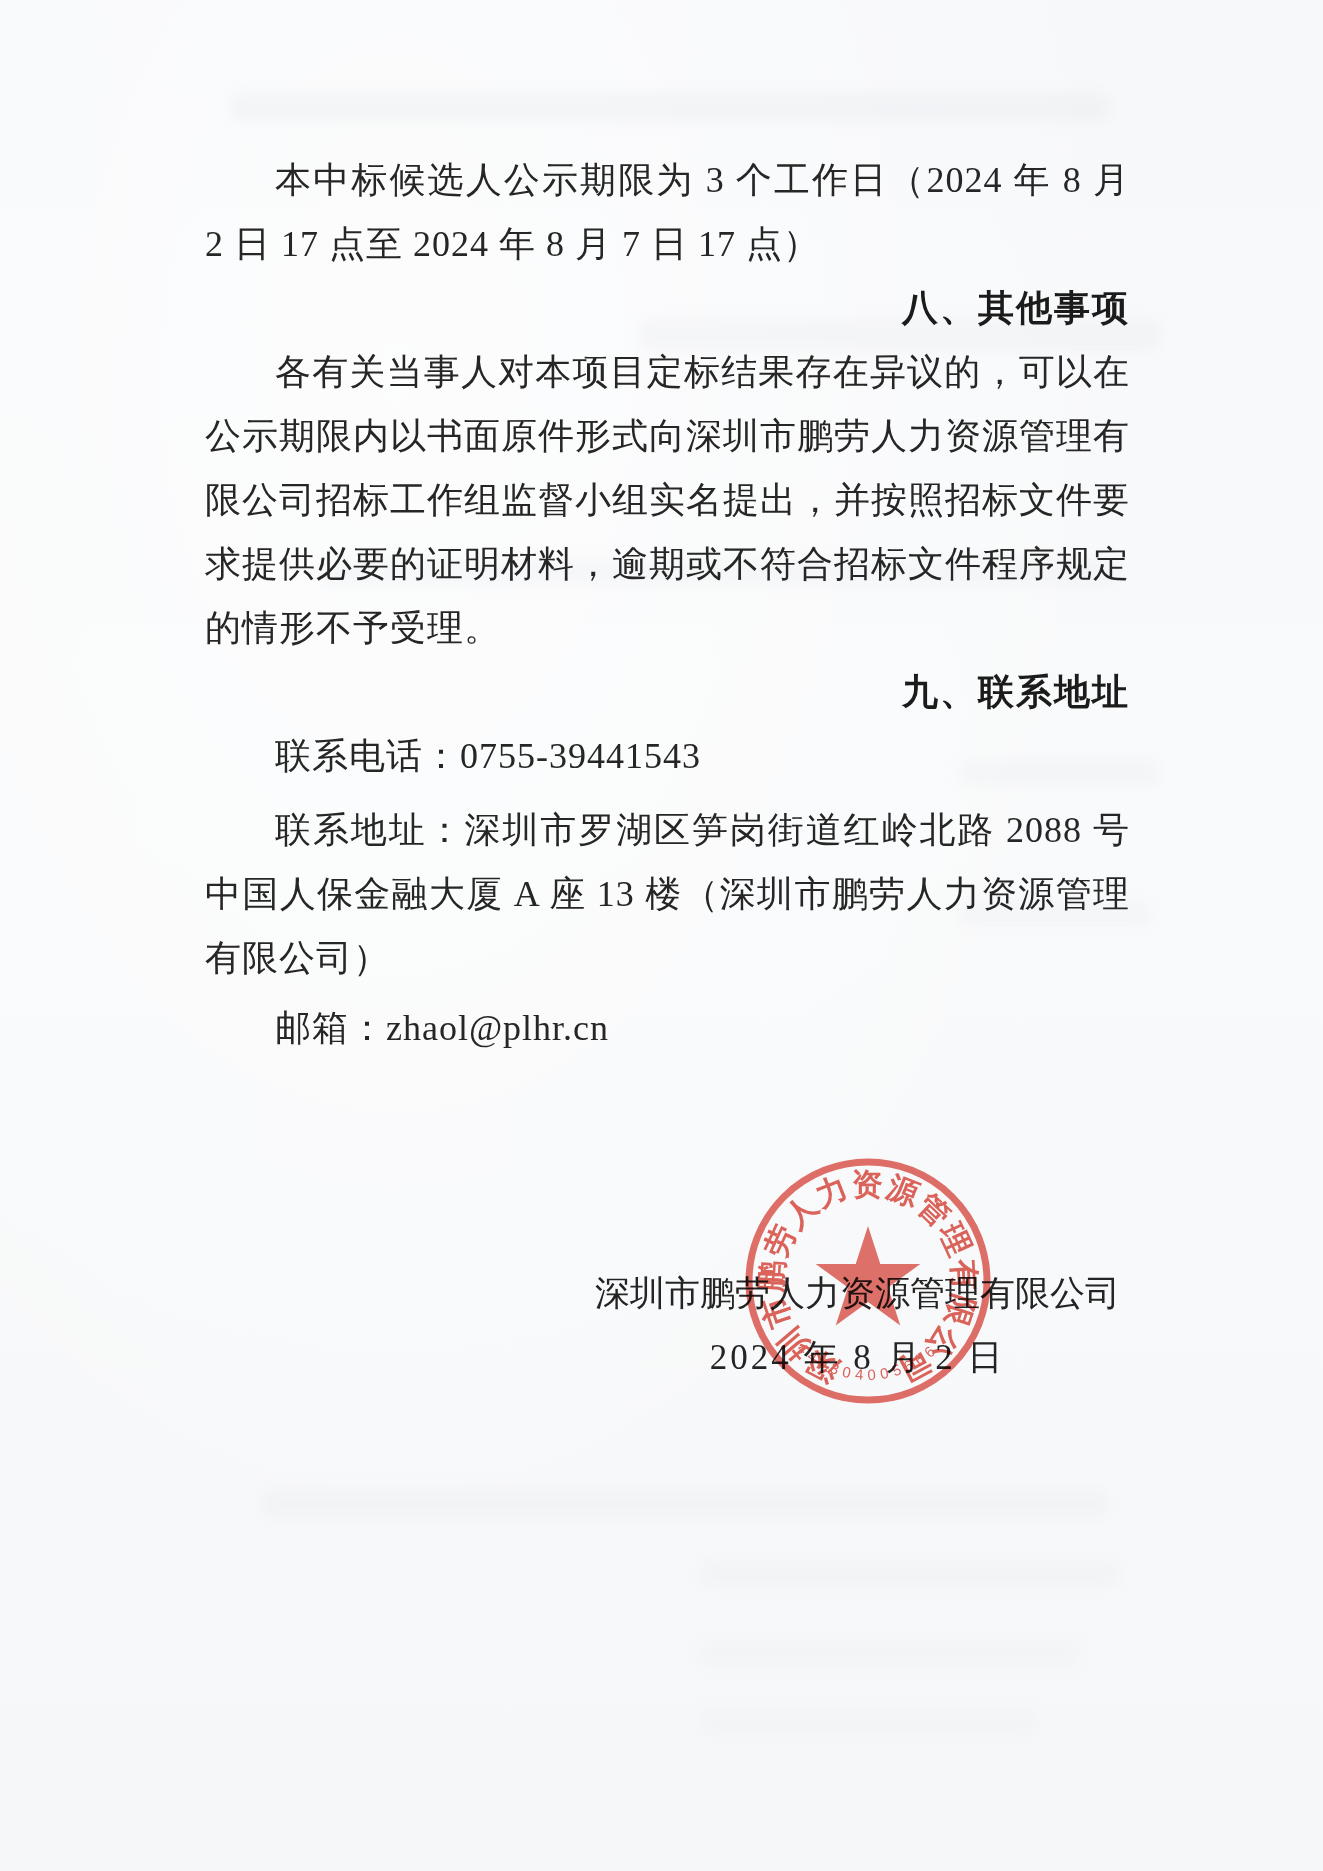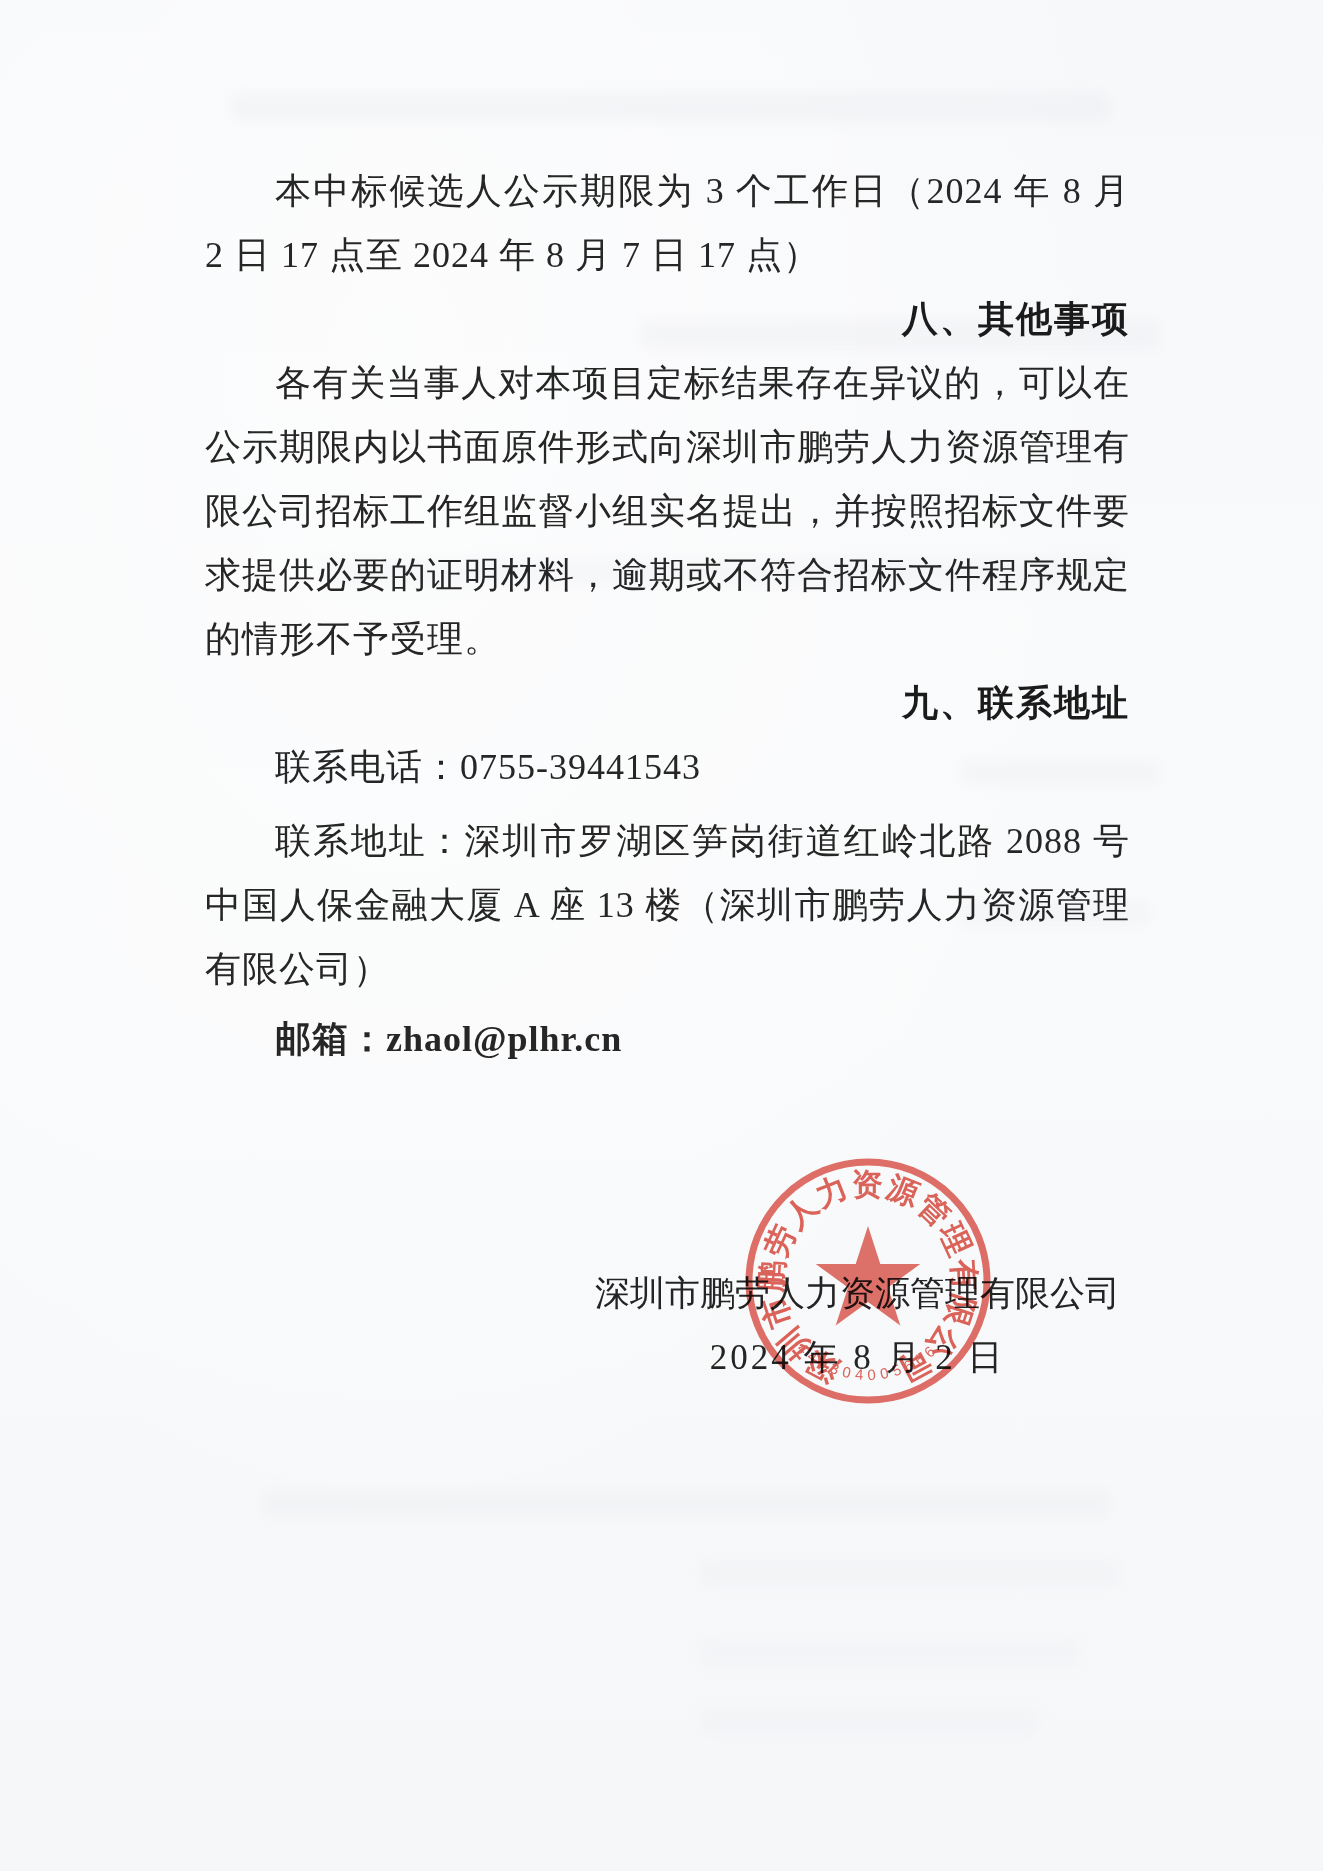--- a/index.html
+++ b/index.html
@@ -8,36 +8,36 @@
     width:1323px;height:1871px;
     margin:0 auto;
     background:
       radial-gradient(ellipse at 30% 20%, rgba(255,255,255,.6), rgba(255,255,255,0) 60%),
       linear-gradient(180deg,#f7f8fa 0%,#f9fafb 45%,#f6f7f9 100%);
     overflow:hidden;
     font-family:"Liberation Serif","DejaVu Serif",serif;
     color:#262626;
   }
   .content{
-    position:absolute;left:205px;top:159px;width:925px;
+    position:absolute;left:205px;top:148px;width:925px;
   }
   .content p{
     margin:0;font-size:36px;line-height:64px;
     text-align:justify;text-justify:inter-character;
     letter-spacing:1px;
   }
   p.indent{text-indent:70px;}
   .sec-heading{
     margin:0;padding-left:70px;
     font-size:36px;line-height:64px;font-weight:700;
     font-family:"Liberation Sans","DejaVu Sans",sans-serif;
     color:#1b1b1b;letter-spacing:2px;text-align:right;
   }
   .gap-sm{margin-top:10px !important;font-family:Liberation Serif, serif;}
-  .gap-xs{margin-top:6px !important;font-weight:bold;}
+  .gap-xs{margin-top:6px !important;}
   .signature{
     position:absolute;left:575px;top:1262px;width:565px;
     text-align:center;font-size:35px;line-height:64px;color:#242424;
   }
   .signature .sig-date{letter-spacing:3px;}
   
   .seal{
     position:absolute;left:736px;top:1149px;width:264px;height:264px;
     mix-blend-mode:multiply;opacity:.88;
     filter:blur(.3px);

